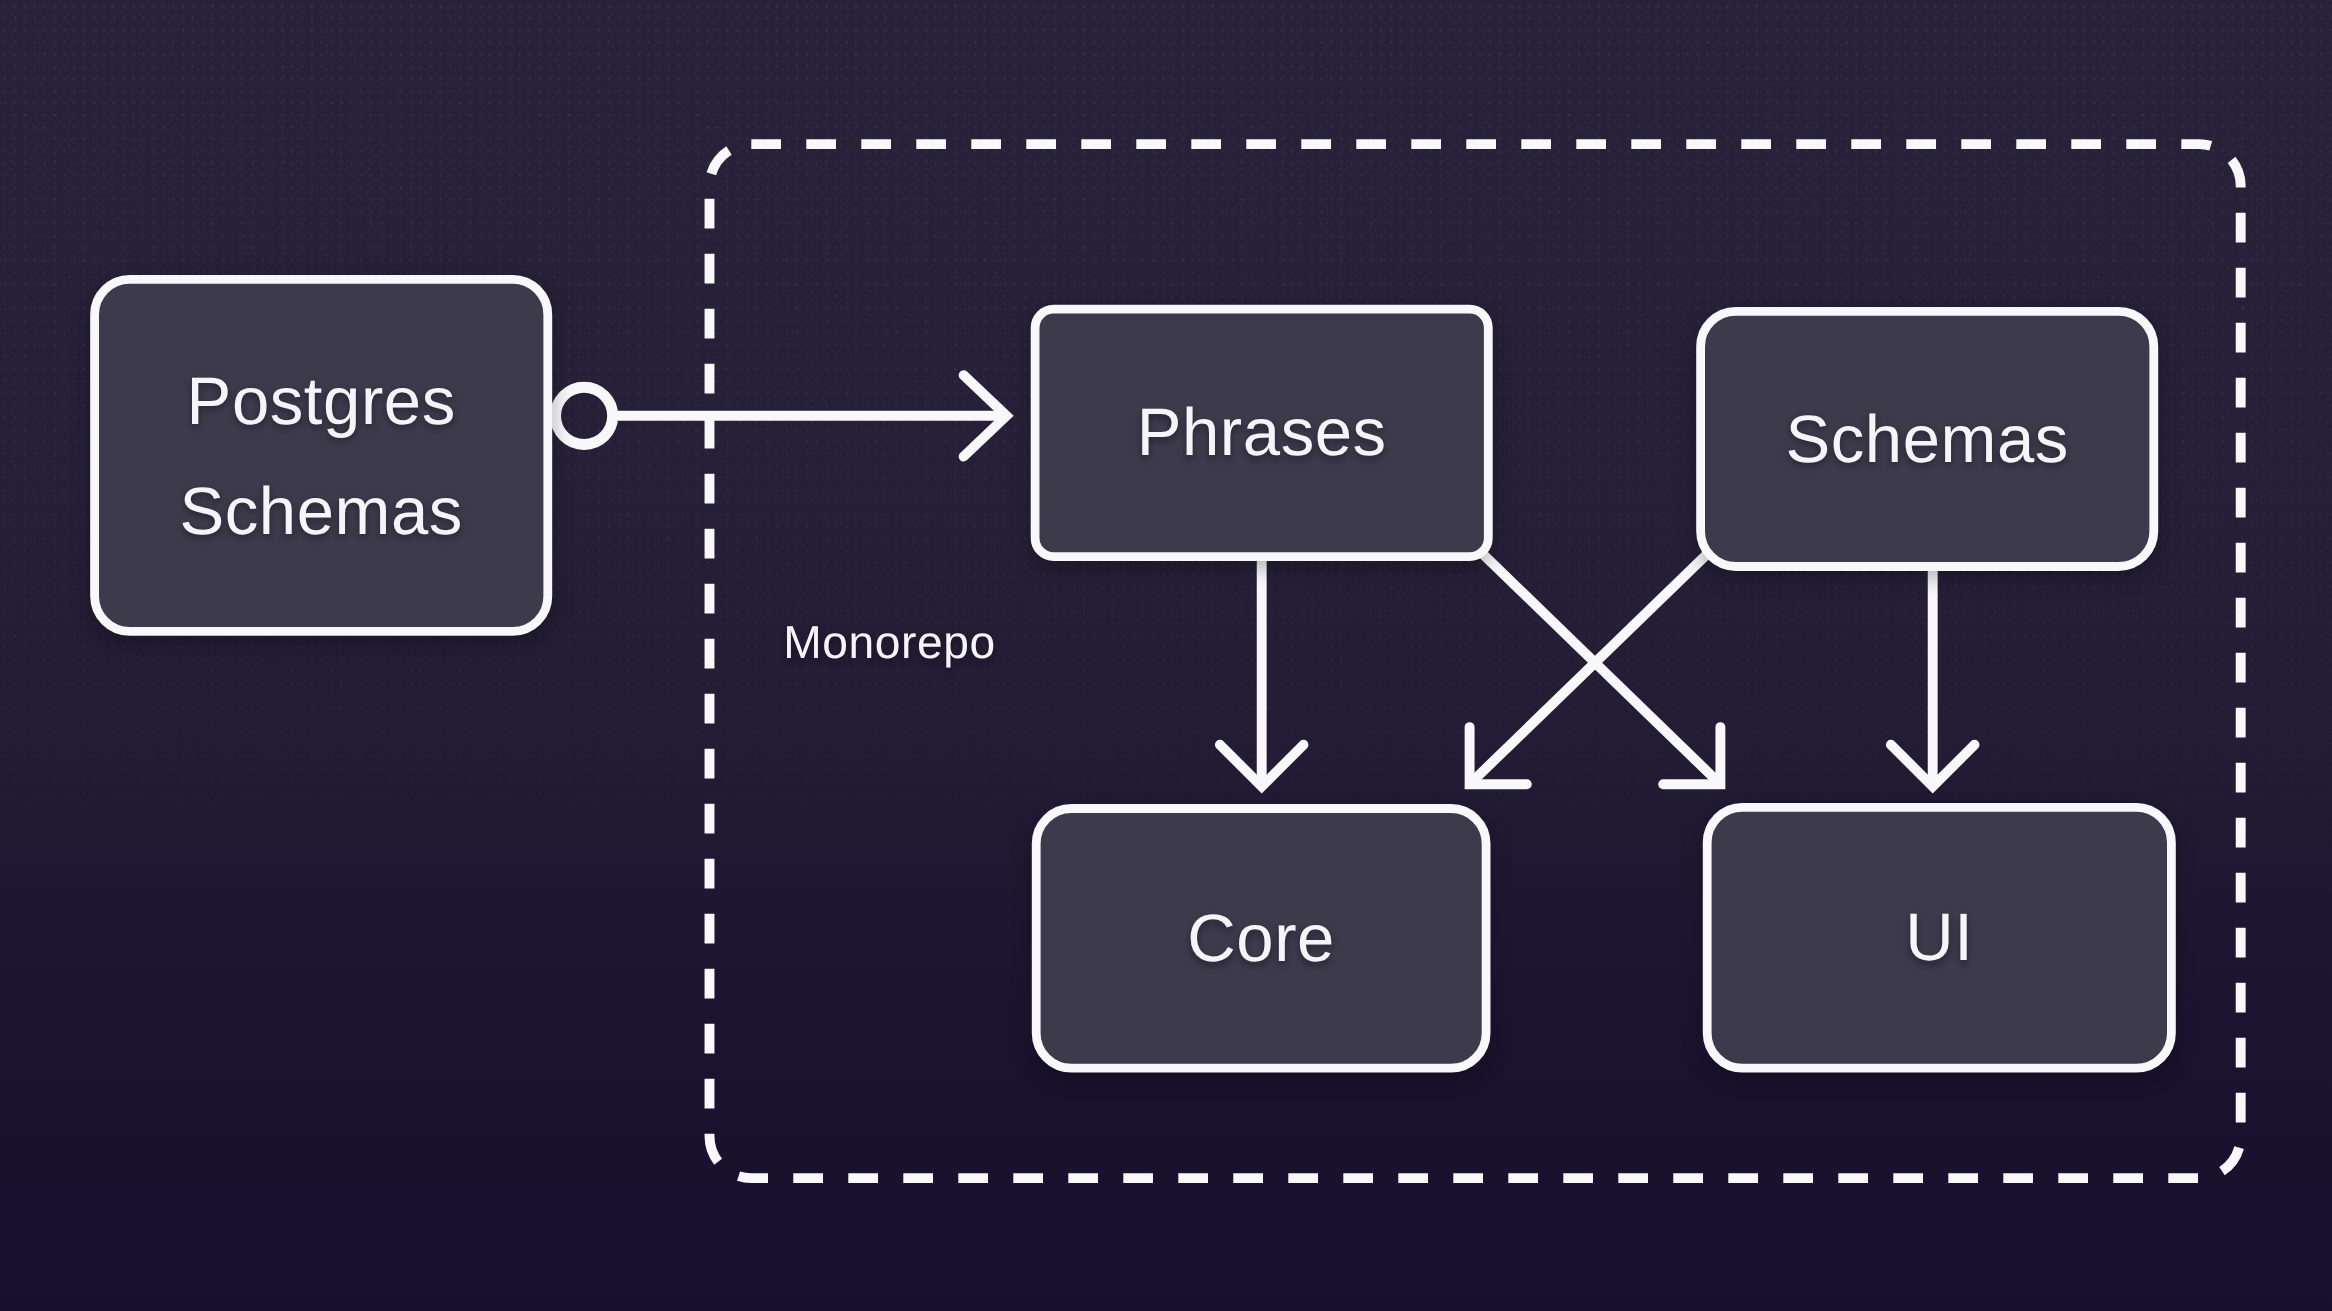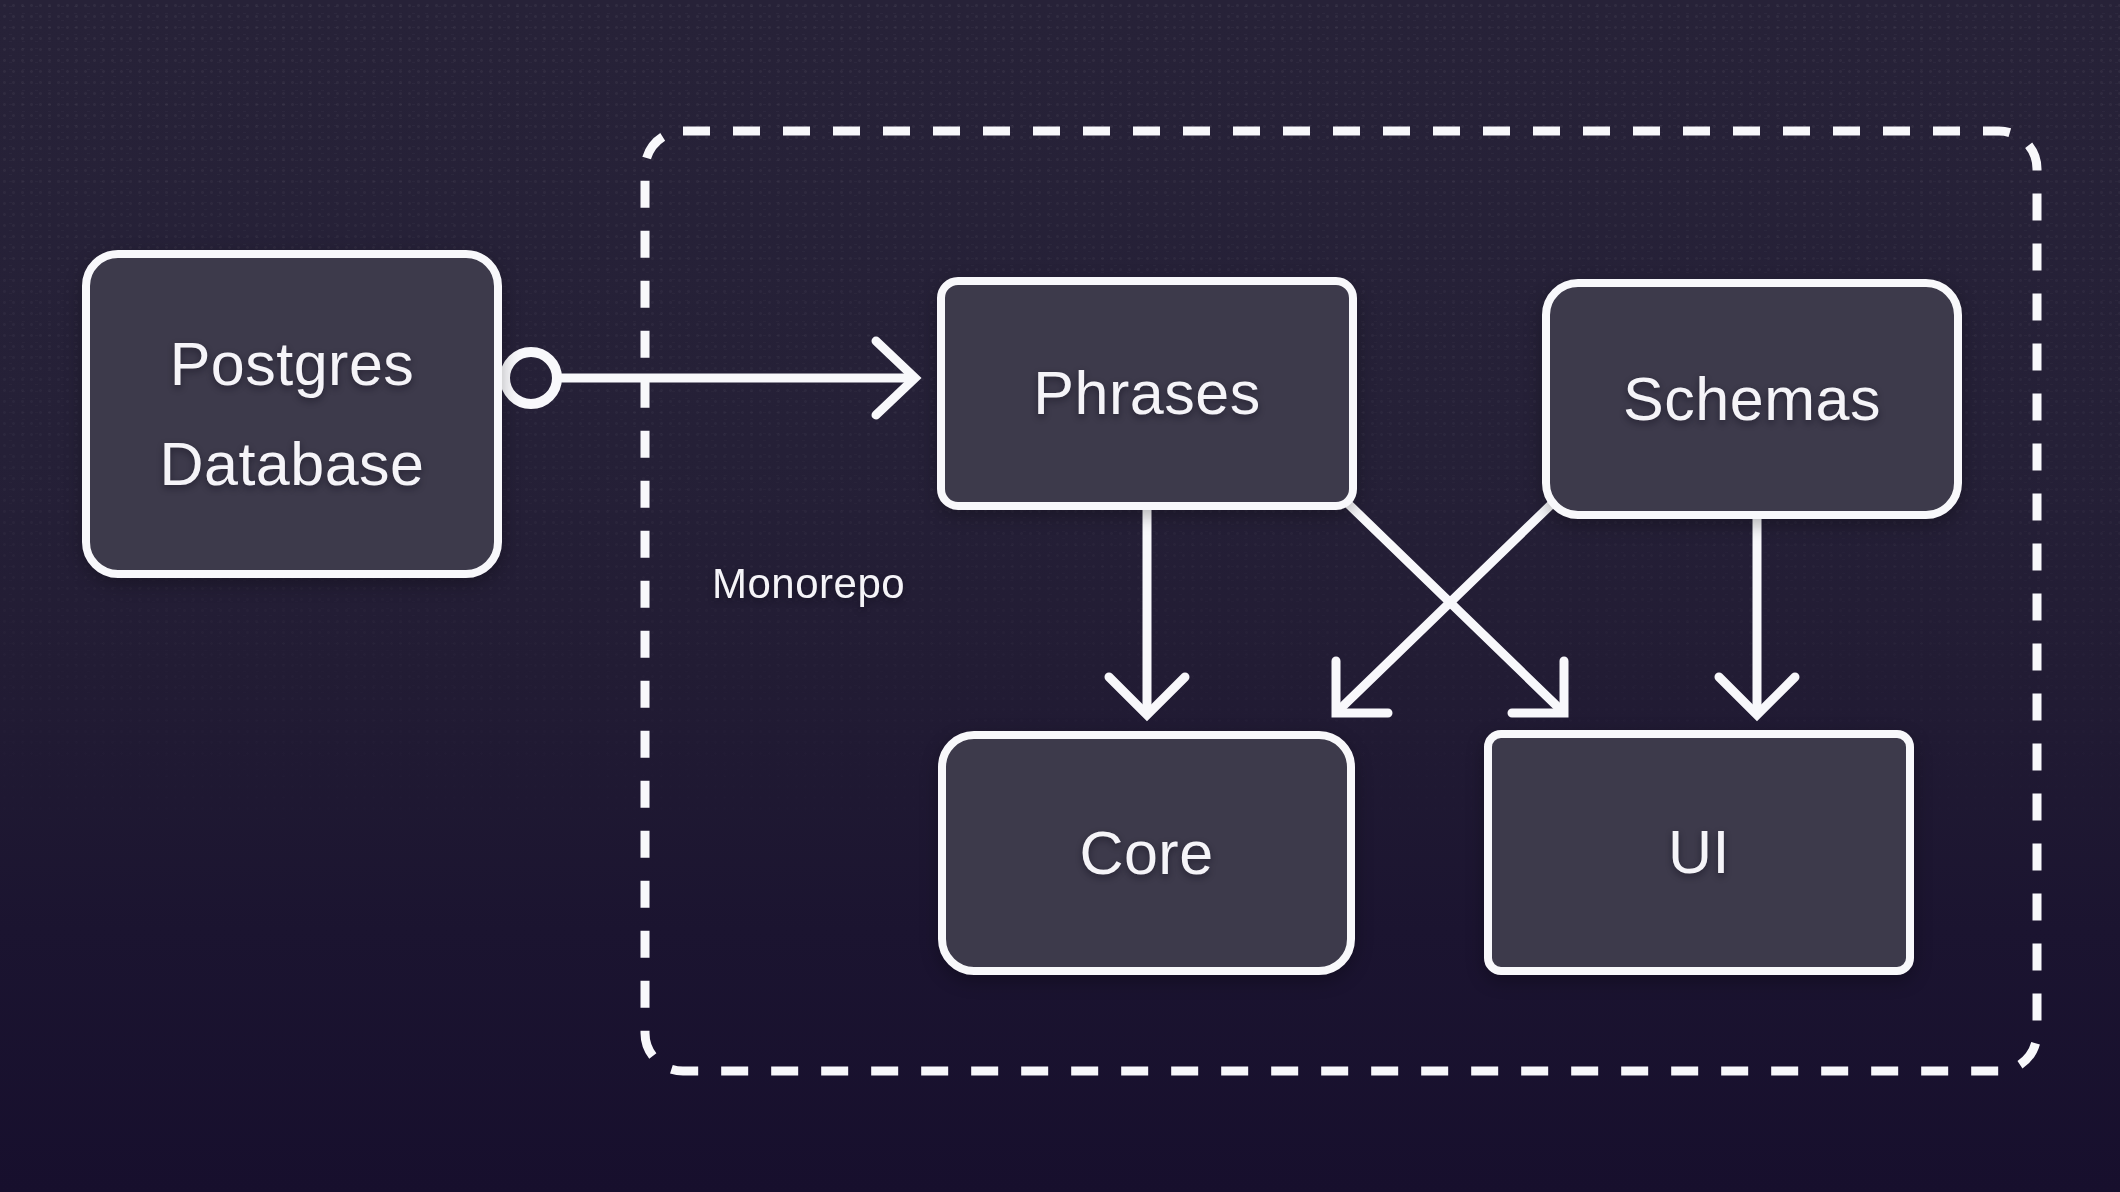--- a/index.html
+++ b/index.html
@@ -59,21 +59,21 @@
     line-height: 1.64;
     letter-spacing: 0.5px;
     padding: 0 36px;
     box-shadow: 0 6px 18px rgba(0,0,0,0.28);
     text-shadow: 0 3px 7px rgba(10,8,22,0.45);
   }
   .node-postgres { left:  82px; top: 250px; width: 420px; height: 328px; }
   .node-phrases  { left: 937px; top: 277px; width: 420px; height: 233px; border-radius: 21px; }
   .node-schemas  { left:1542px; top: 279px; width: 420px; height: 240px; }
   .node-core     { left: 938px; top: 731px; width: 417px; height: 244px; text-align: center; }
-  .node-ui       { left:1484px; top: 730px; width: 430px; height: 245px; border-radius: 17px; }
+  .node-ui       { left:1548px; top: 730px; width: 430px; height: 245px; }
   .group-label {
     position: absolute;
     left: 712px; top: 560px;
     font-size: 42px;
     font-weight: 500;
     color: var(--text);
     letter-spacing: 0.5px;
     text-shadow: 0 3px 7px rgba(10,8,22,0.45);
   }
 </style>
@@ -108,21 +108,21 @@
       <path class="stroke head" d="M 1388 713 L 1336 713 L 1336 661"></path>
     </g>
 
     <g>
       <path class="stroke shaft" d="M 1757 510 L 1757 710"></path>
       <path class="stroke head" d="M 1719 677 L 1757 715 L 1795 677"></path>
     </g>
   </svg>
 
   <div class="node node-postgres">
-    <span>Postgres Database</span>
+    <span>Postgres Schemas</span>
   </div>
 
   <div class="node node-phrases">
     <span>Phrases</span>
   </div>
 
   <div class="node node-schemas">
     <span>Schemas</span>
   </div>
 

